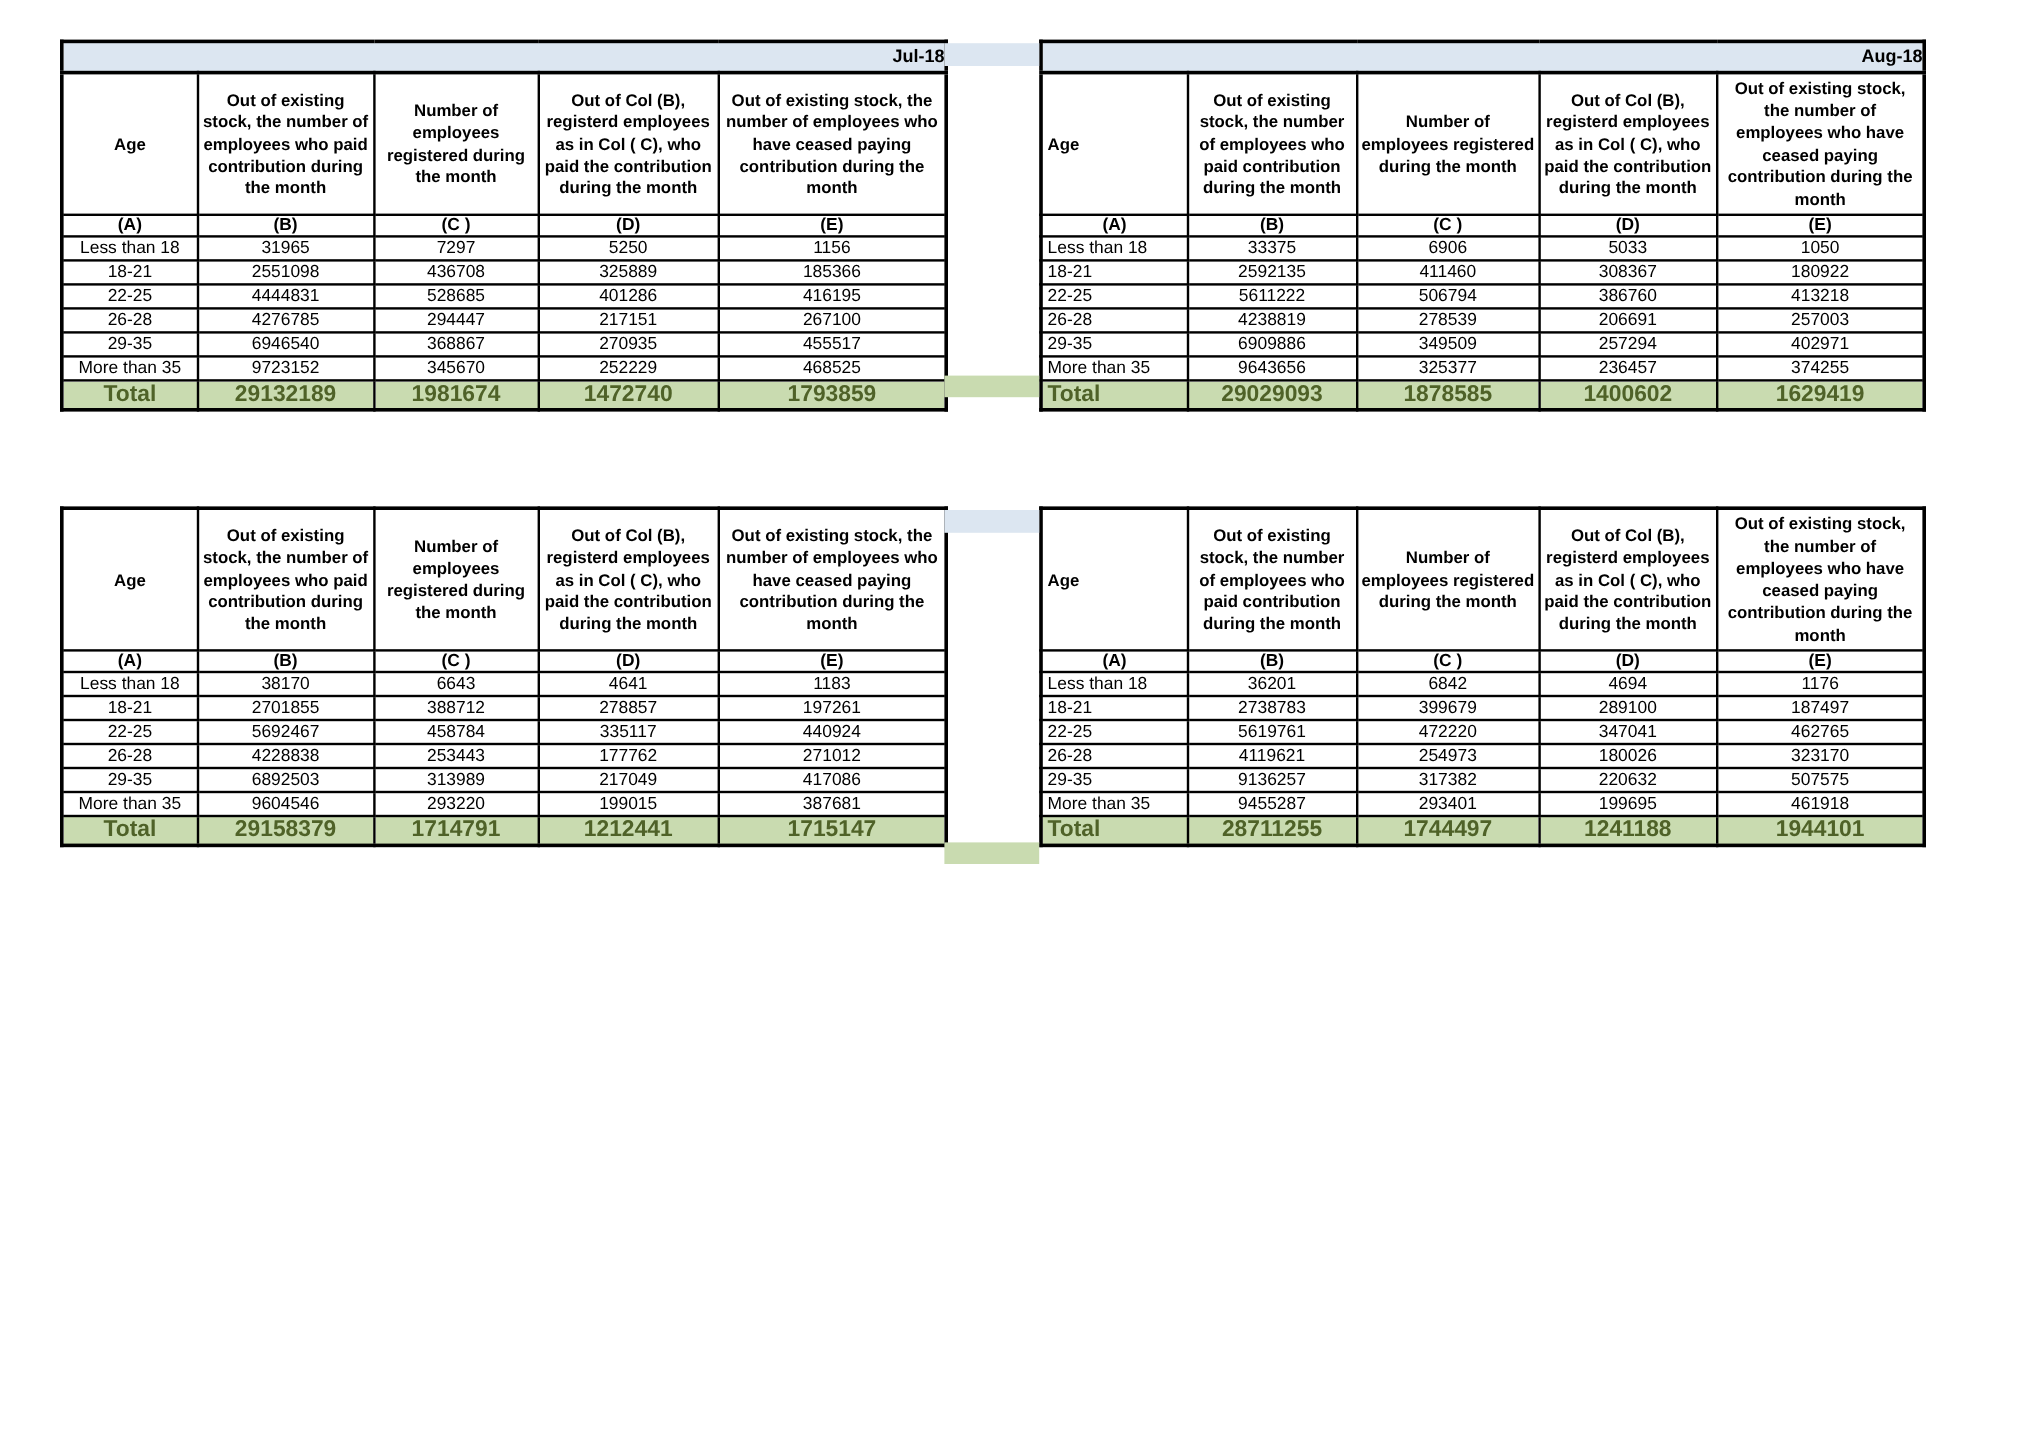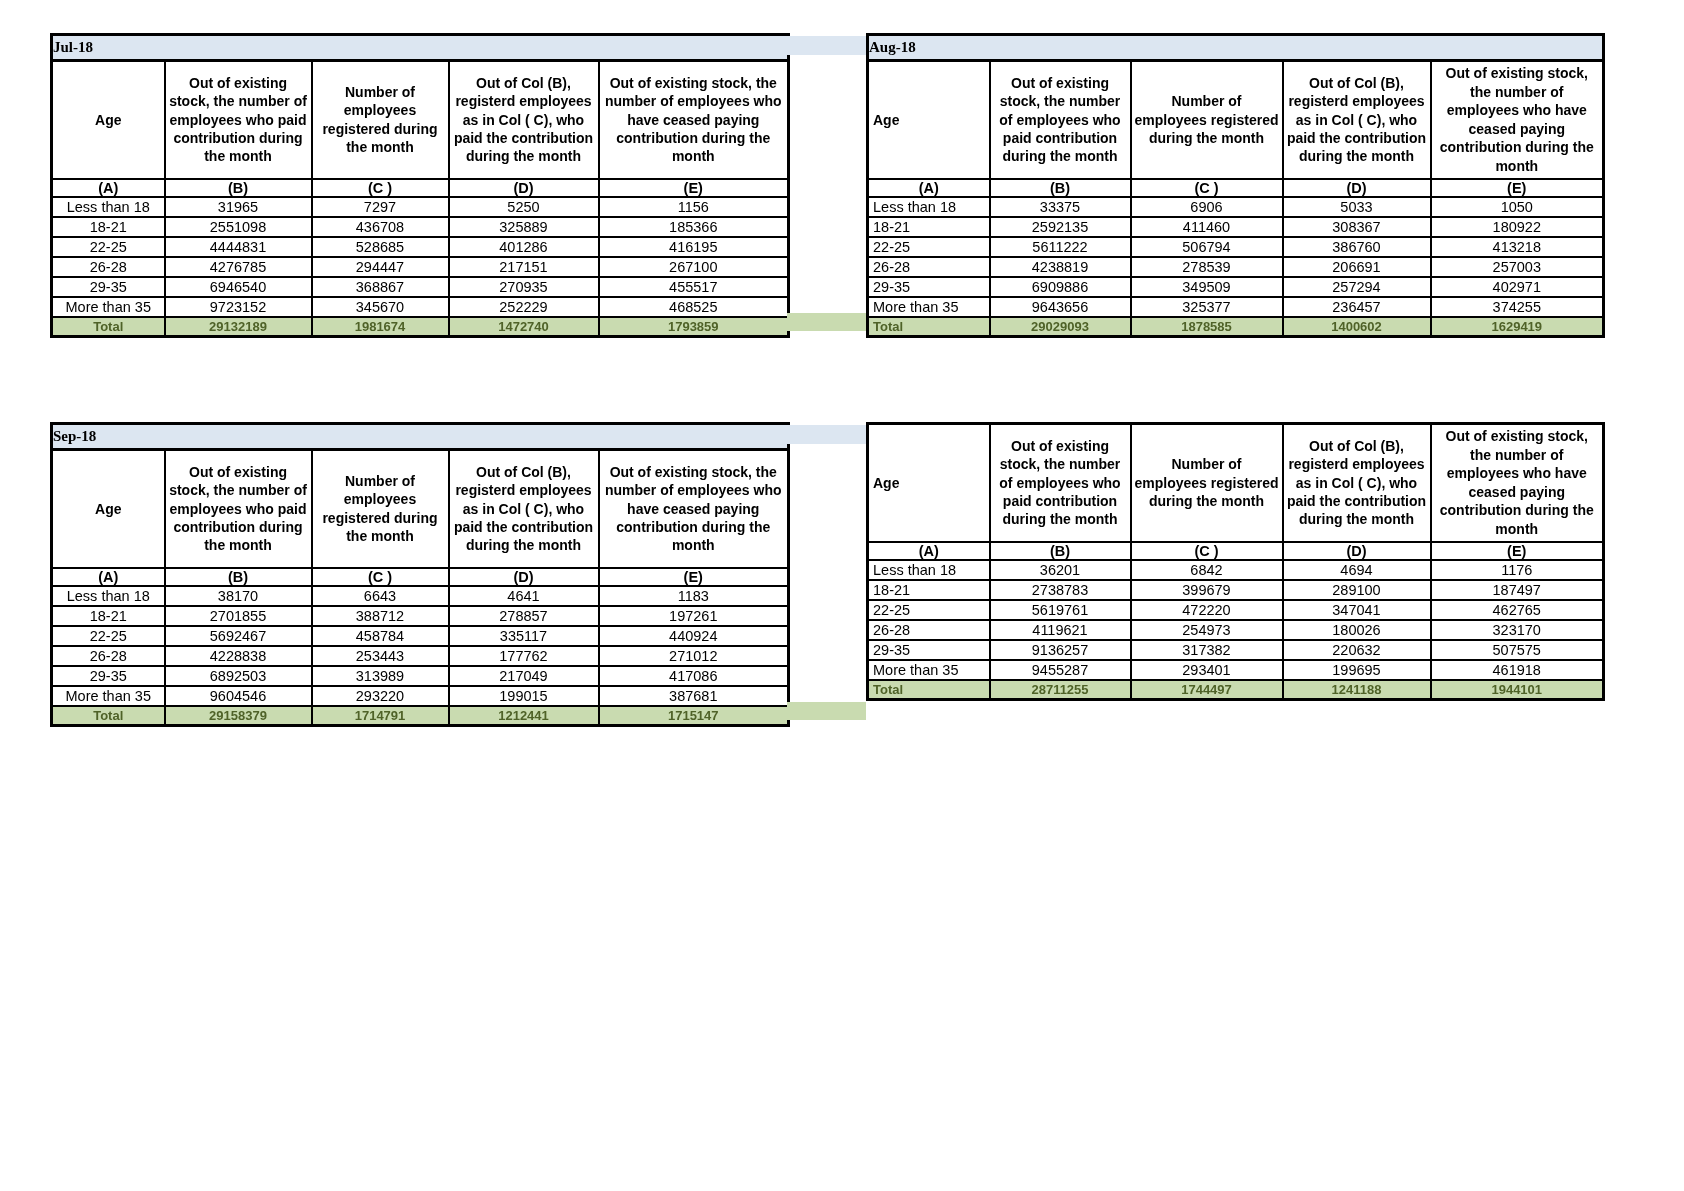--- a/index.html
+++ b/index.html
@@ -18,24 +18,23 @@
     table-layout: fixed;
     width: 100%;
     border: 3px solid #000;
   }
   .tbl th, .tbl td { border: 2px solid #000; overflow: hidden; padding: 0; }
   .title-row th {
     height: 26px;
     background: var(--title-fill, #dce6f1);
     font-weight: bold;
     font-size: 15px;
-    text-align: left;
+    text-align: right;
     border-bottom: 3px solid #000;
     vertical-align: middle;
-    font-family: Liberation Serif, serif;
   }
   .header-row th {
     height: 118px;
     font-weight: bold;
     font-size: 14px;
     line-height: 1.32;
     text-align: center;
     vertical-align: middle;
     padding: 2px 3px;
   }
@@ -47,21 +46,21 @@
     vertical-align: middle;
   }
   .data-row td {
     height: 20px;
     font-size: 14.5px;
     text-align: center;
     vertical-align: middle;
   }
   .total-row td {
     height: 20px;
-    font-size: 13px;
+    font-size: 19px;
     font-weight: bold;
     text-align: center;
     vertical-align: middle;
     background: var(--total-fill, #c9dbb0);
     color: var(--total-text, #4f6228);
   }
   
   .tbl.right .header-row th.age { text-align: left; padding-left: 4px; }
   .tbl.right td:first-child { text-align: left; padding-left: 4px; }
   .tbl.right .total-row td:first-child { text-align: left; }
@@ -239,23 +238,20 @@
 <div class="tbl left" id="t2" style="left:50px; top:422px; width:737px">
   <table>
     <colgroup>
         <col style="width:113px">
         <col style="width:147px">
         <col style="width:137px">
         <col style="width:150px">
         <col style="width:190px">
       </colgroup>
     <thead>
-      <tr class="title-row">
-        <th colspan="5">Sep-18</th>
-      </tr>
       <tr class="header-row">
         <th class="age">Age</th>
         <th>Out of existing stock, the number of employees who paid contribution during the month</th>
         <th>Number of employees registered during the month</th>
         <th>Out of Col (B), registerd employees as in Col ( C), who paid the contribution during the month</th>
         <th>Out of existing stock, the number of  employees  who have ceased paying contribution during the month</th>
       </tr>
       <tr class="label-row">
         <th>(A)</th>
         <th>(B)</th>

